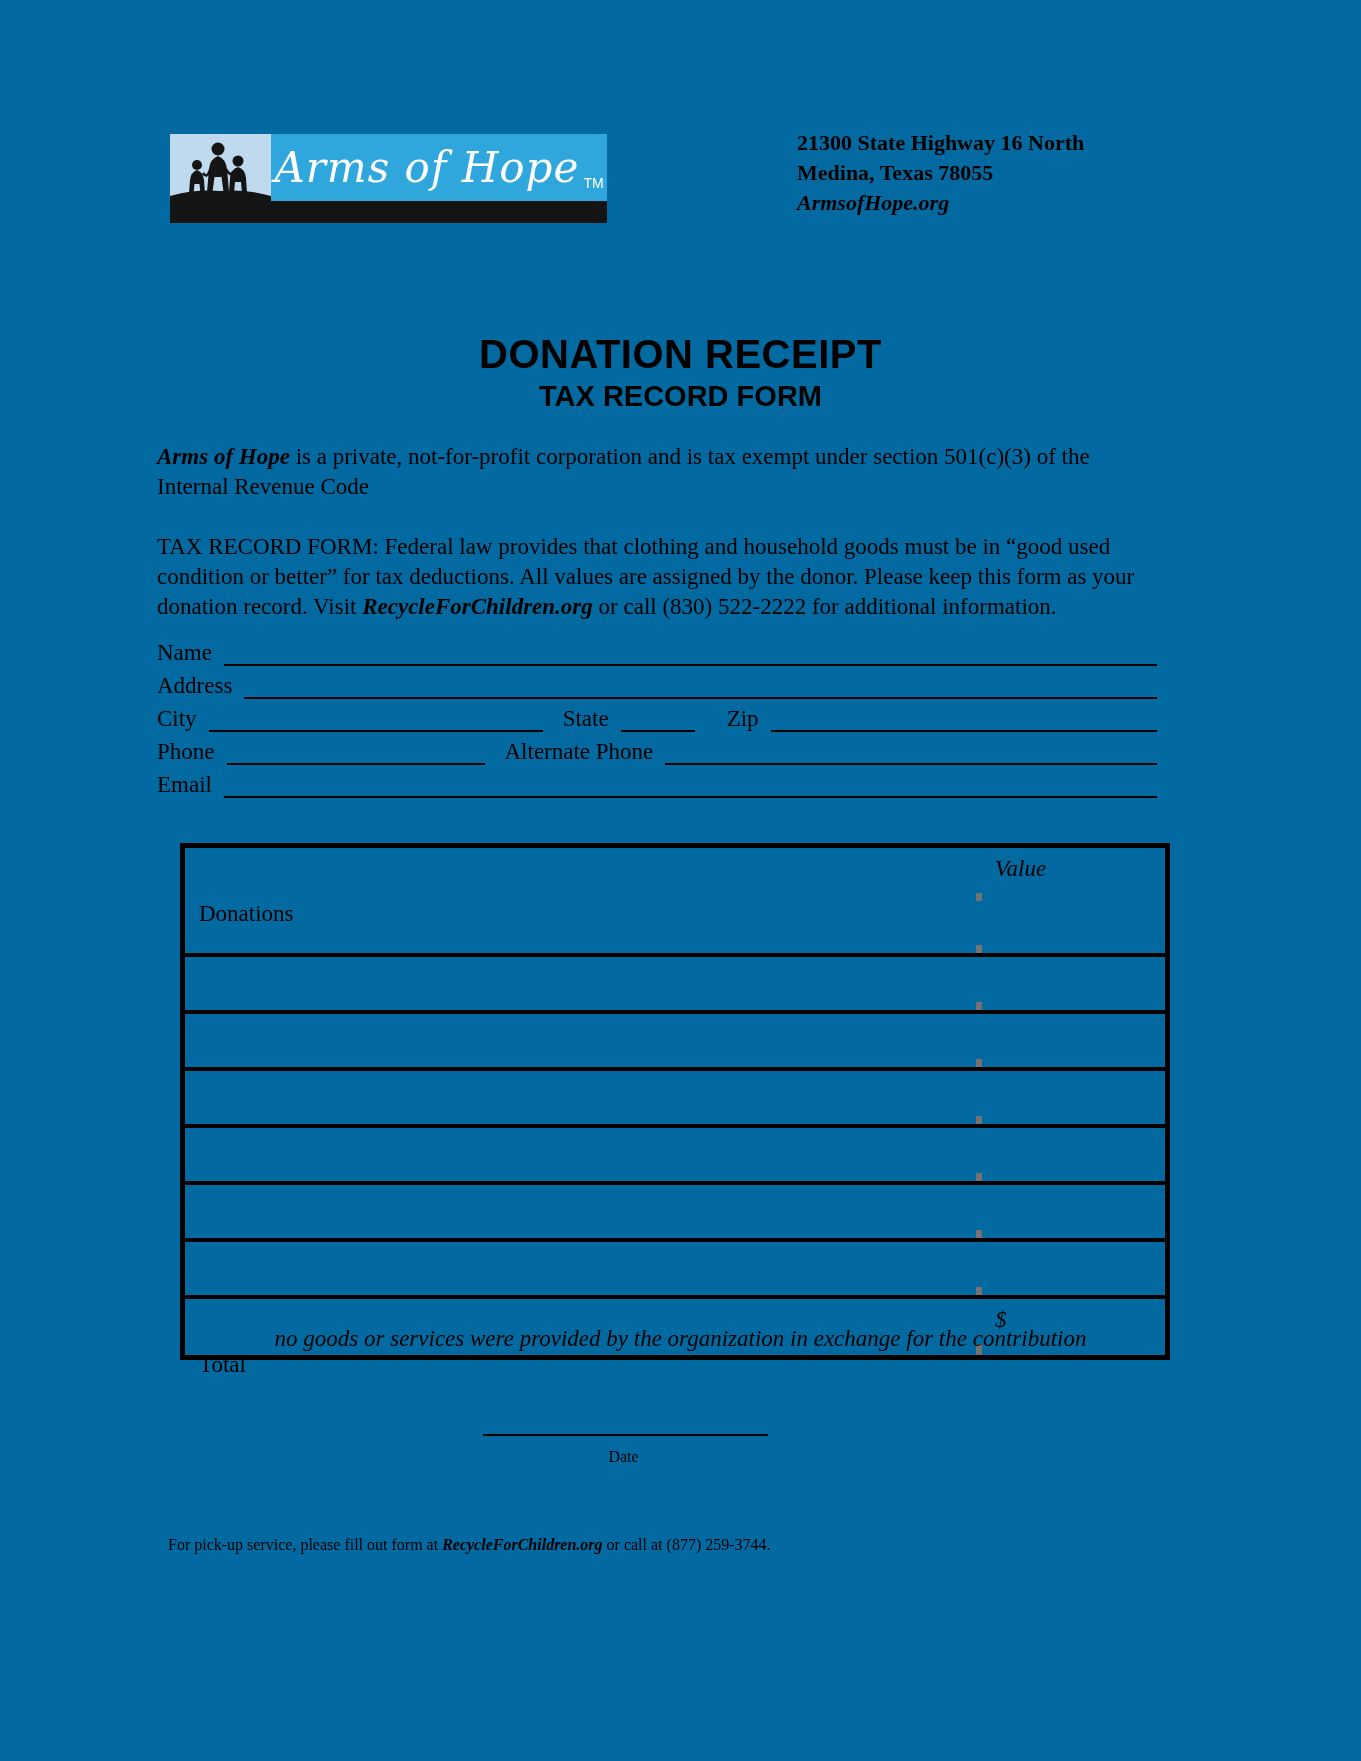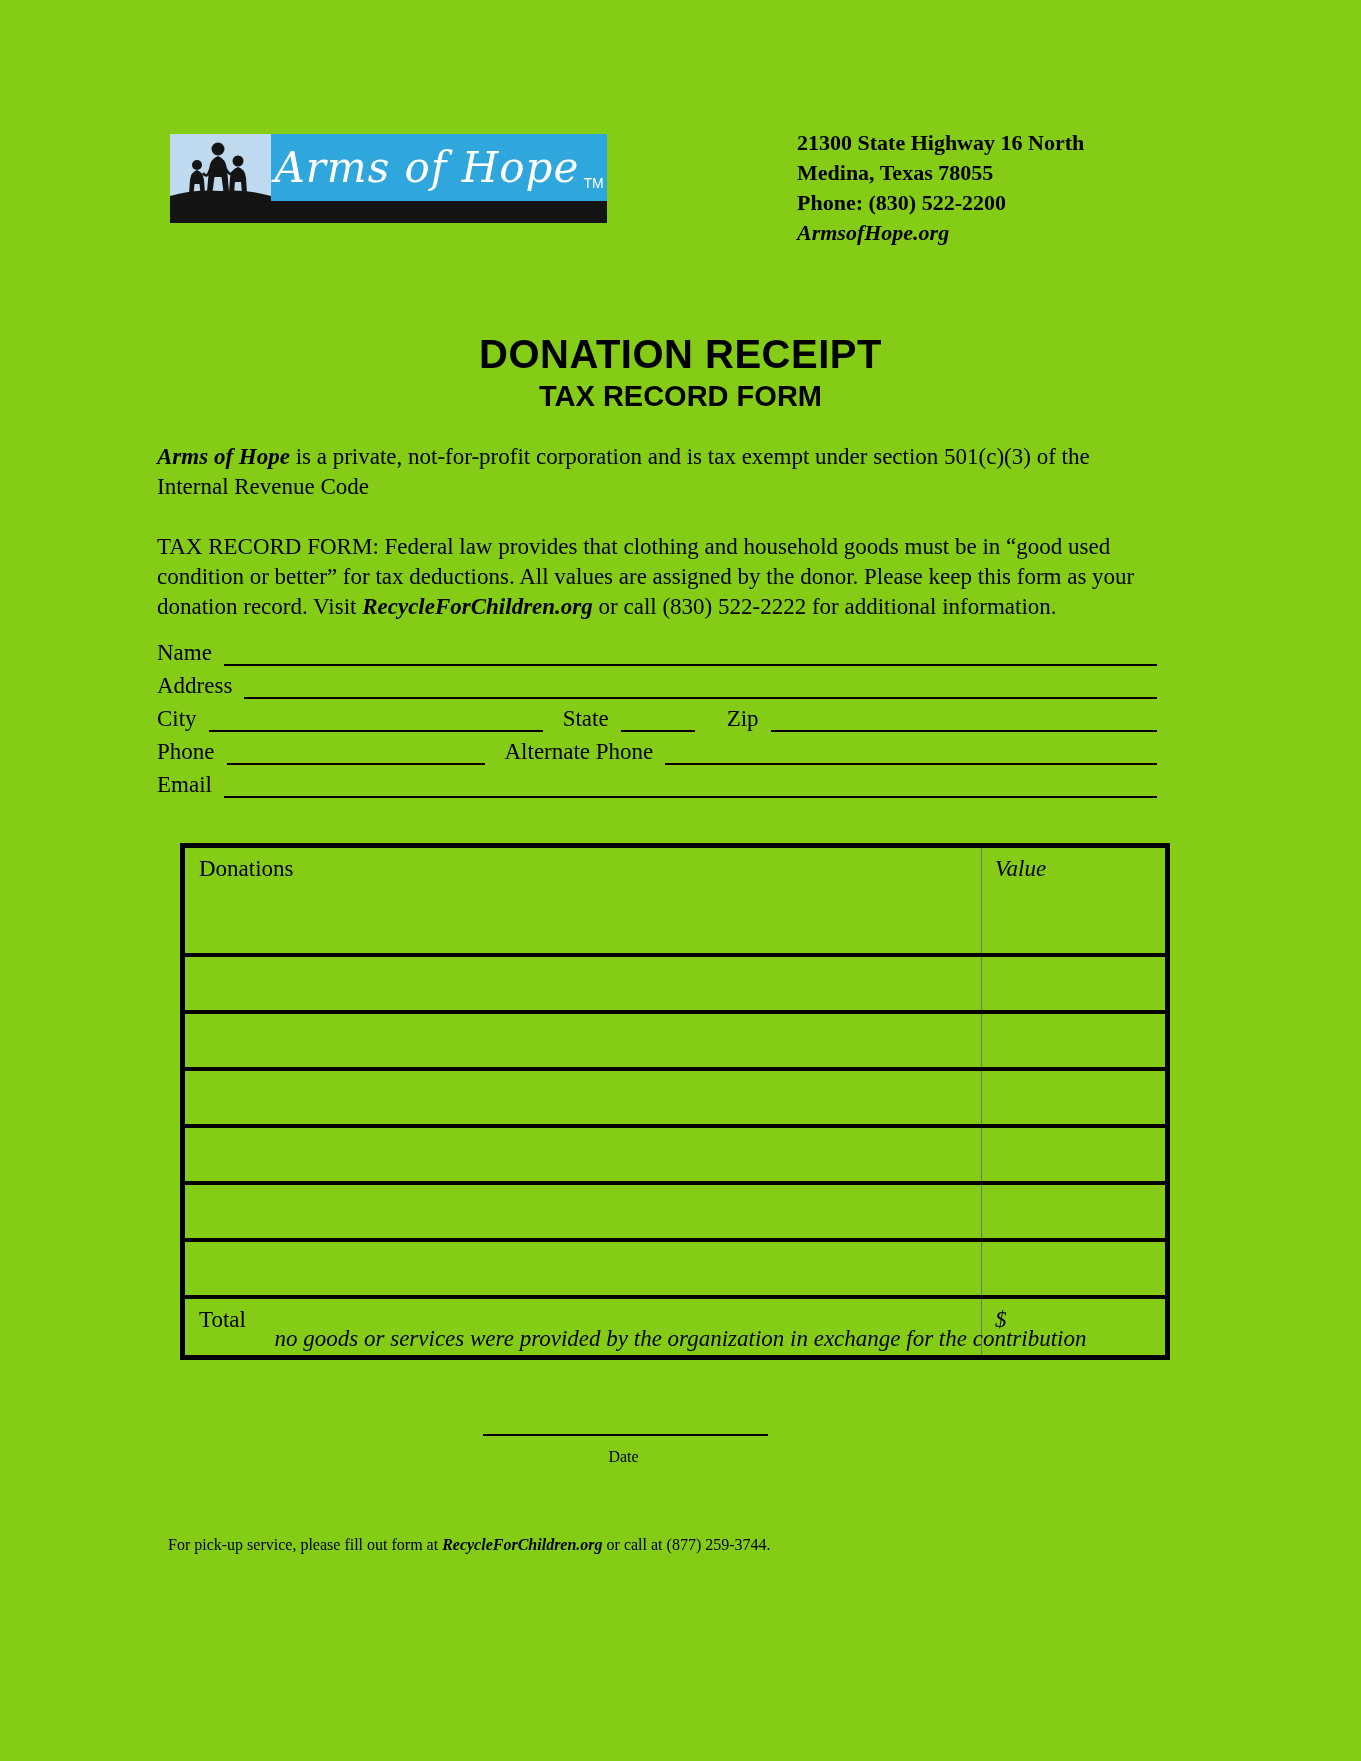--- a/index.html
+++ b/index.html
@@ -1,19 +1,19 @@
 <!DOCTYPE html>
 <html><head>
 <meta charset="utf-8">
 <style>
   html,body{margin:0;padding:0;background:#e8e8e8;}
   .page{
     position:relative;
     width:1361px;height:1761px;
-    background:#84cc16;
+    background:#0369a1;
     font-family:"Liberation Serif", serif;
     color:#000;
     overflow:hidden;
     margin:0 auto;
   }
 
   
   .logo{position:absolute;left:170px;top:134px;width:437px;height:89px;}
   .logo-light{position:absolute;left:0;top:0;width:101px;height:67px;background:#bfd9ee;}
   .logo-light svg{position:absolute;left:0;top:0;width:101px;height:67px;}
@@ -54,22 +54,22 @@
   .ml12{margin-left:12px;} .ml20{margin-left:20px;} .ml16{margin-left:32px;}
   .row-name{top:634px;} .row-address{top:667px;} .row-city{top:700px;}
   .row-phone{top:733px;} .row-email{top:766px;}
   .in-city{width:326px;} .in-state{width:66px;} .in-phone{width:250px;}
 
   
   .dtable{position:absolute;left:180px;top:843px;width:990px;border:5px solid #000;
     box-sizing:border-box;font-size:23px;}
   .trow{display:flex;border-top:4px solid #000;}
   .trow:first-child{border-top:none;}
-  .tcell-don{width:797px;border-right:1px solid #737373;box-sizing:border-box;
-    padding:8px 14px 0 14px;}
+  .tcell-don{width:797px;border-right:6px solid #737373;box-sizing:border-box;
+    padding:8px 14px 0 14px;margin-top:45px;}
   .tcell-val{flex:1;padding:8px 0 0 13px;font-style:italic;}
   .thead{height:52px;} .tbodyrow{height:53px;} .ttotal{height:56px;}
   .ttotal .tcell-don{text-align:left;padding-right:55px;}
 
   
   .note{position:absolute;left:0;top:1326px;width:1361px;text-align:center;
     font-style:italic;font-size:23px;}
   .sigline{position:absolute;left:483px;top:1408px;width:281px;height:24px;
     border:none;border-bottom:2px solid #000;background:transparent;
     font-family:"Liberation Serif",serif;font-size:20px;text-align:center;outline:none;}
@@ -99,21 +99,20 @@
     <div class="logo-blue">
       <span class="logo-script">Arms of Hope</span>
       <span class="logo-tm">TM</span>
     </div>
     <div class="logo-bar"></div>
   </div>
 
   <div class="address">
     <div>21300 State Highway 16 North</div>
     <div>Medina, Texas 78055</div>
-    <div>Phone: (830) 522-2200</div>
     <div class="org-site">ArmsofHope.org</div>
   </div>
 
   <div class="title">DONATION RECEIPT</div>
   <div class="subtitle">TAX RECORD FORM</div>
 
   <div class="para para1"><span class="bi">Arms of Hope</span><span> is a private, not-for-profit corporation and is tax exempt under section 501(c)(3) of the Internal Revenue Code</span></div>
 
   <div class="para para2"><span>TAX RECORD FORM: Federal law provides that clothing and household goods must be in “good used condition or better” for tax deductions. All values are assigned by the donor. Please keep this form as your donation record. Visit </span><span class="bi">RecycleForChildren.org</span><span> or call (830) 522-2222 for additional information.</span></div>
 

